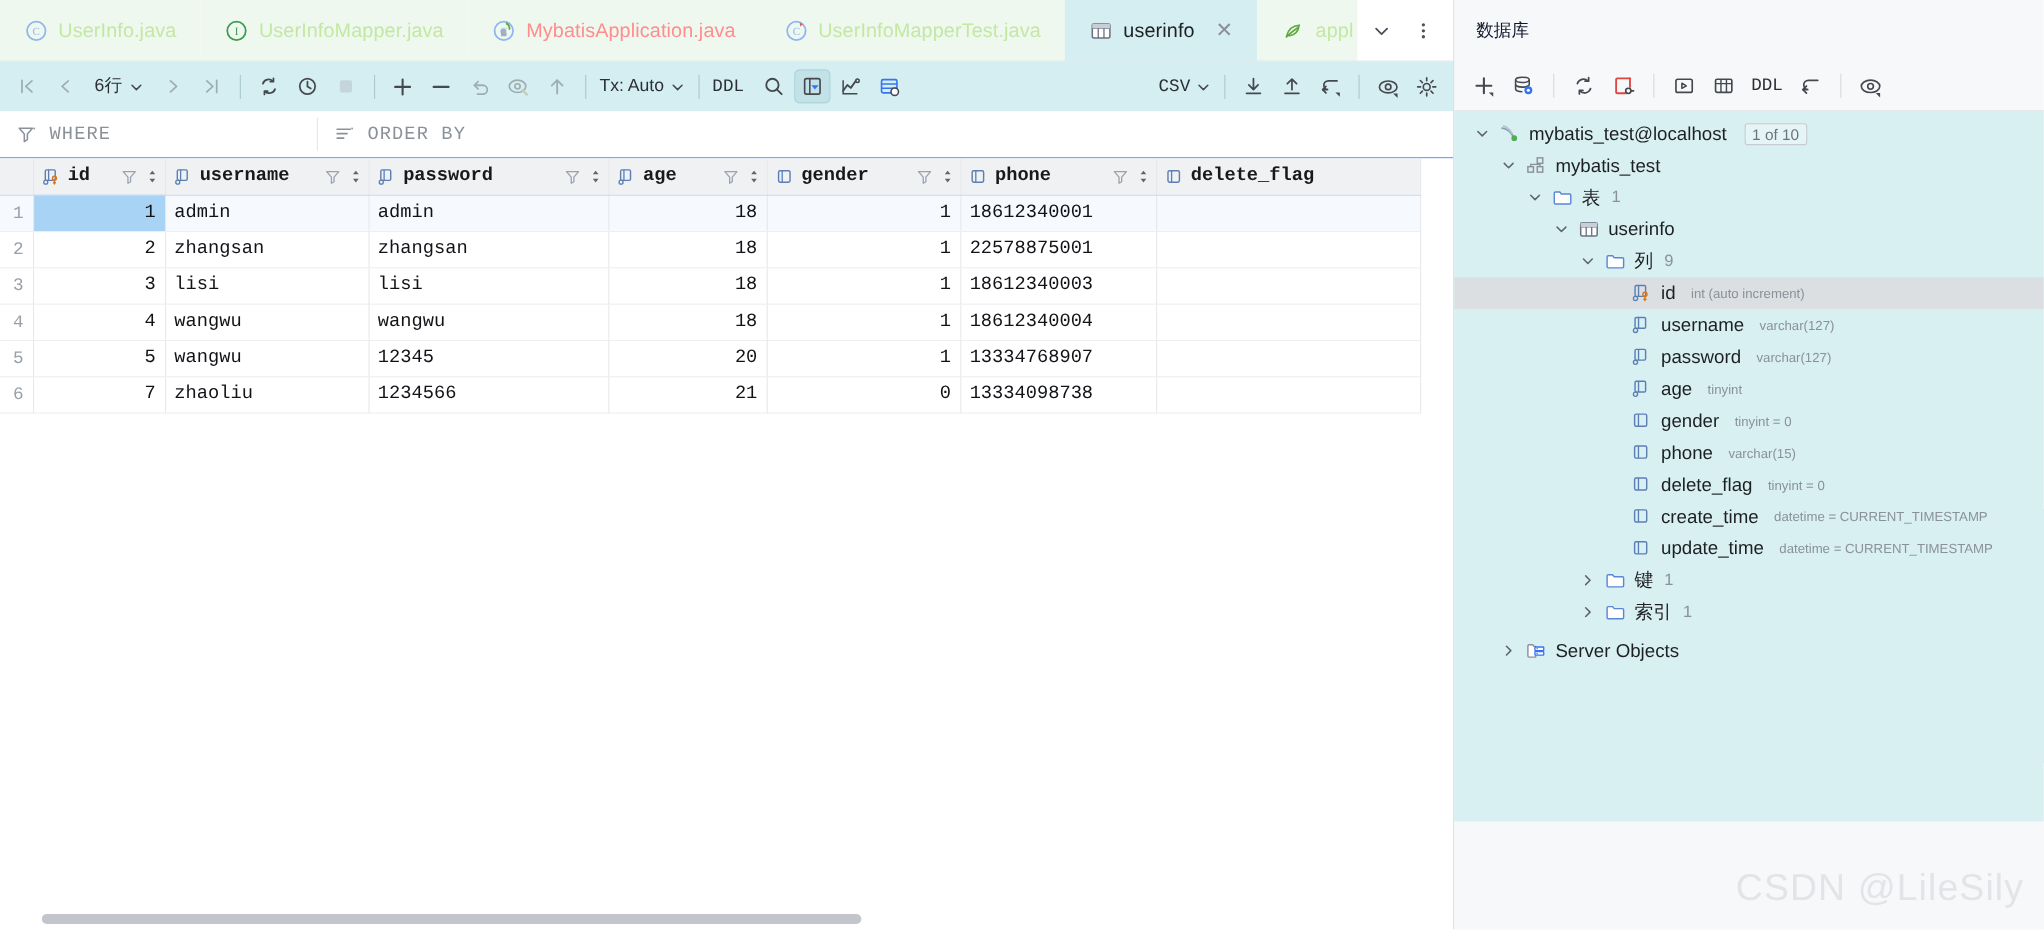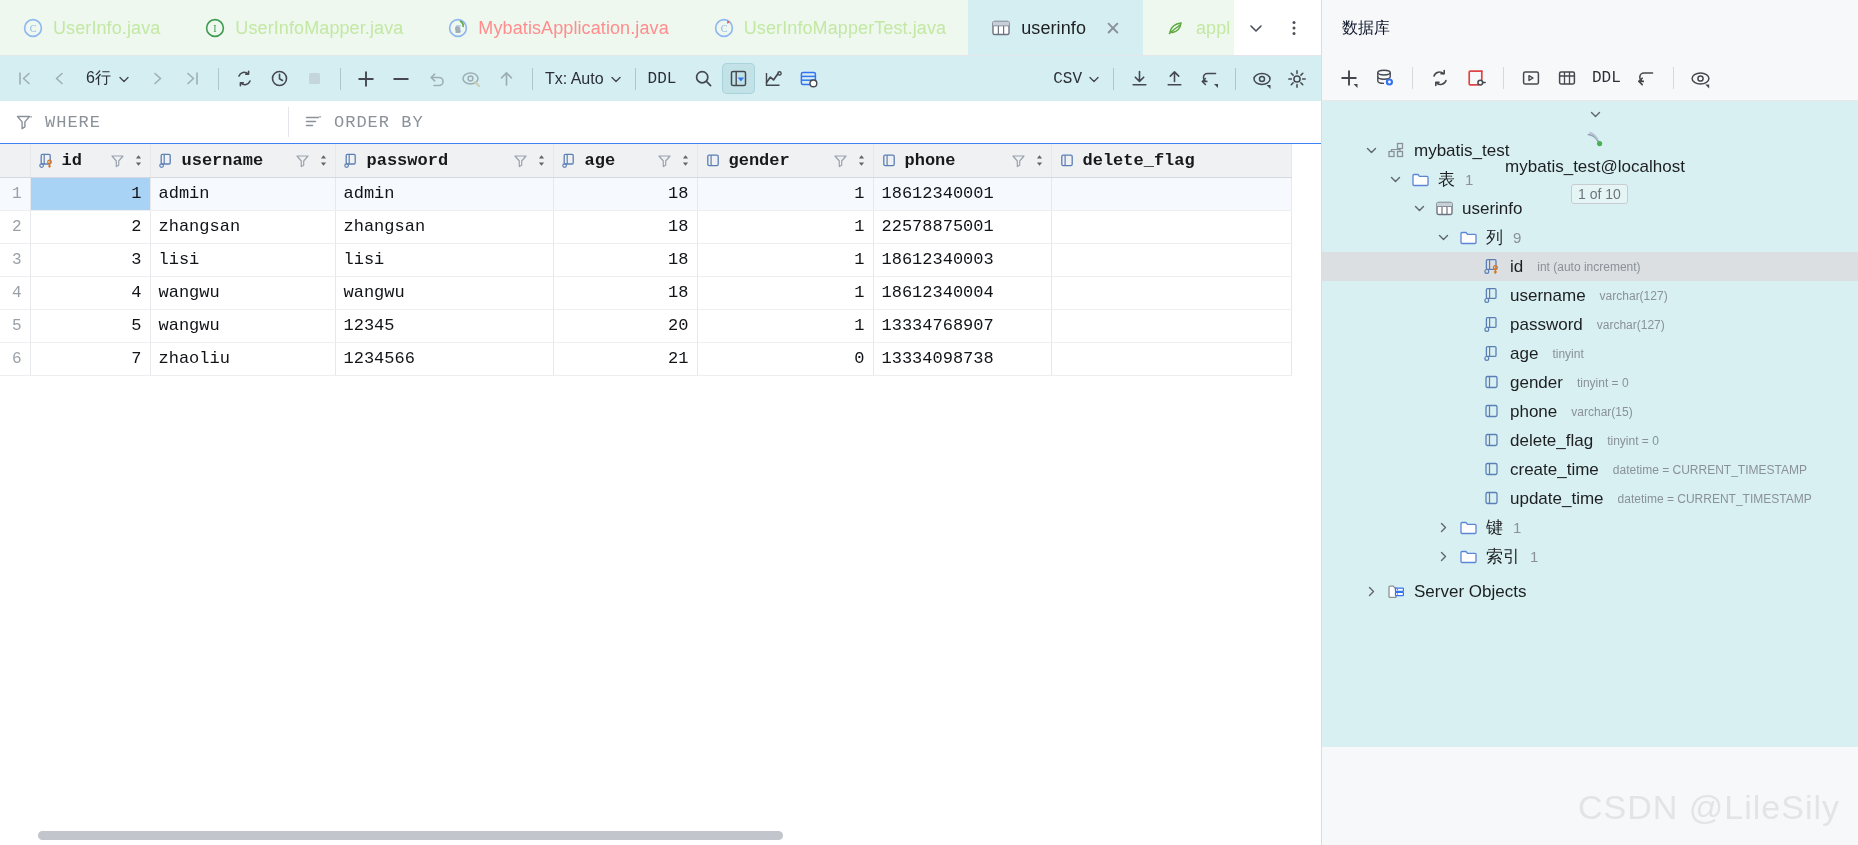--- a/index.html
+++ b/index.html
@@ -664,21 +664,21 @@
         <svg width="23" height="23" viewBox="0 0 23 23">
             <ellipse cx="11.5" cy="11.5" rx="8.4" ry="5.6" fill="none" stroke="#45494f" stroke-width="1.5"></ellipse>
             <circle cx="11.5" cy="11.5" r="2.6" fill="none" stroke="#45494f" stroke-width="1.5"></circle>
             <path d="M16.2 17.6l4 0 0 4z" fill="#45494f"></path>
           </svg>
       </div>
     </div>
 
     <div class="tree">
 
-      <div class="tnode" style="padding-left:18px;flex-direction:column;">
+      <div class="tnode" style="padding-left:18px;">
         <svg class="arrow" viewBox="0 0 15 15">
             <path d="M3.5 5.5l4 4 4-4" fill="none" stroke="#5e656d" stroke-width="1.4" stroke-linecap="round" stroke-linejoin="round"></path>
           </svg>
         <svg class="ticon" viewBox="0 0 21 21">
           <path d="M3.5 5.5c3.5.4 7.5 3 10 7.2" fill="none" stroke="#8fa0b5" stroke-width="1.7" stroke-linecap="round"></path>
           <path d="M5 3.6c3 1 5.6 3.4 7.4 6.4" fill="none" stroke="#b7c3d2" stroke-width="1.7" stroke-linecap="round"></path>
           <circle cx="14.6" cy="14.6" r="2.6" fill="#4caf50"></circle>
         </svg>
         <span>mybatis_test@localhost</span>
         <span class="badge">1 of 10</span>

